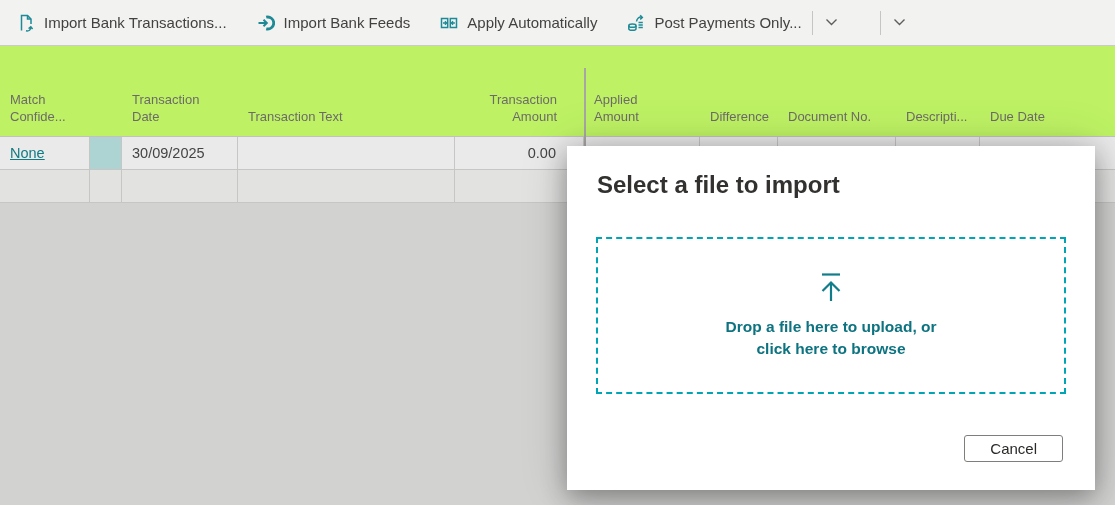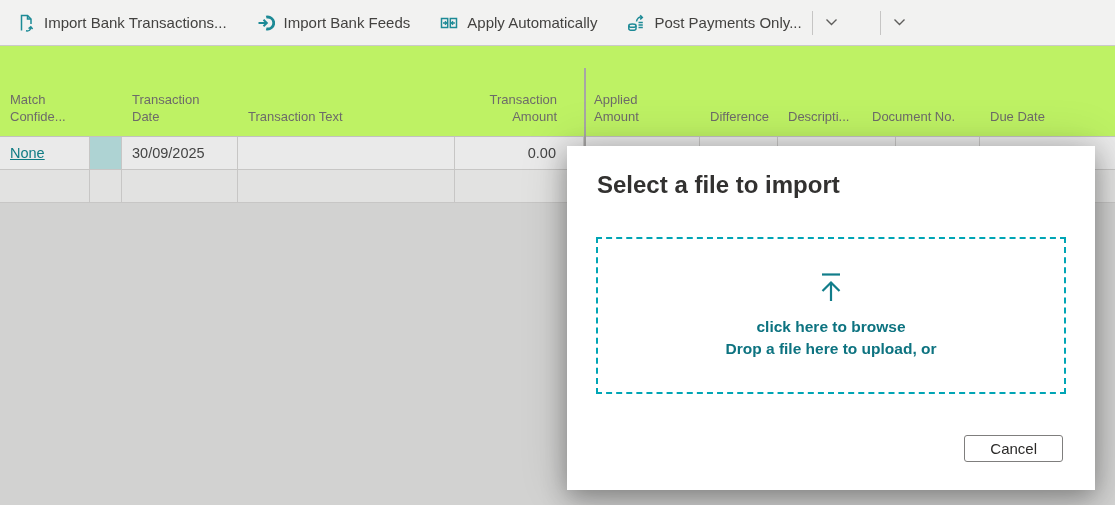--- a/index.html
+++ b/index.html
@@ -153,22 +153,22 @@
 Confide...</div>
     <div class="hcell c2"></div>
     <div class="hcell c3">Transaction
 Date</div>
     <div class="hcell c4">Transaction Text</div>
     <div class="hcell c5 right amt">Transaction
 Amount</div>
     <div class="hcell c6">Applied
 Amount</div>
     <div class="hcell c7 right">Difference</div>
+    <div class="hcell c8">Document No.</div>
     <div class="hcell c9">Descripti...</div>
-    <div class="hcell c8">Document No.</div>
     <div class="hcell c10">Due Date</div>
   </div>
 
   <div class="grid-rows">
 
     <div class="grid-row row-1">
       <div class="rcell c1">
         <span class="match-link">None</span>
       </div>
       <div class="rcell c2 indicator-on"></div>
@@ -204,21 +204,21 @@
 
     <div class="dropzone">
       <span>
         <svg width="28" height="31" viewBox="0 0 28 31" fill="none" stroke="#117d8a" stroke-width="2.2">
           <line x1="5" y1="2.5" x2="23" y2="2.5"></line>
           <line x1="14" y1="10.5" x2="14" y2="29"></line>
           <polyline points="5.5,19 14,10.5 22.5,19"></polyline>
         </svg>
       </span>
       <div class="dz-text">
+        <div>Drop a file here to upload, or</div>
         <div>click here to browse</div>
-        <div>Drop a file here to upload, or</div>
       </div>
     </div>
 
     <button class="cancel-btn">Cancel</button>
   </div>
 
 </div>
 
 </body></html>

